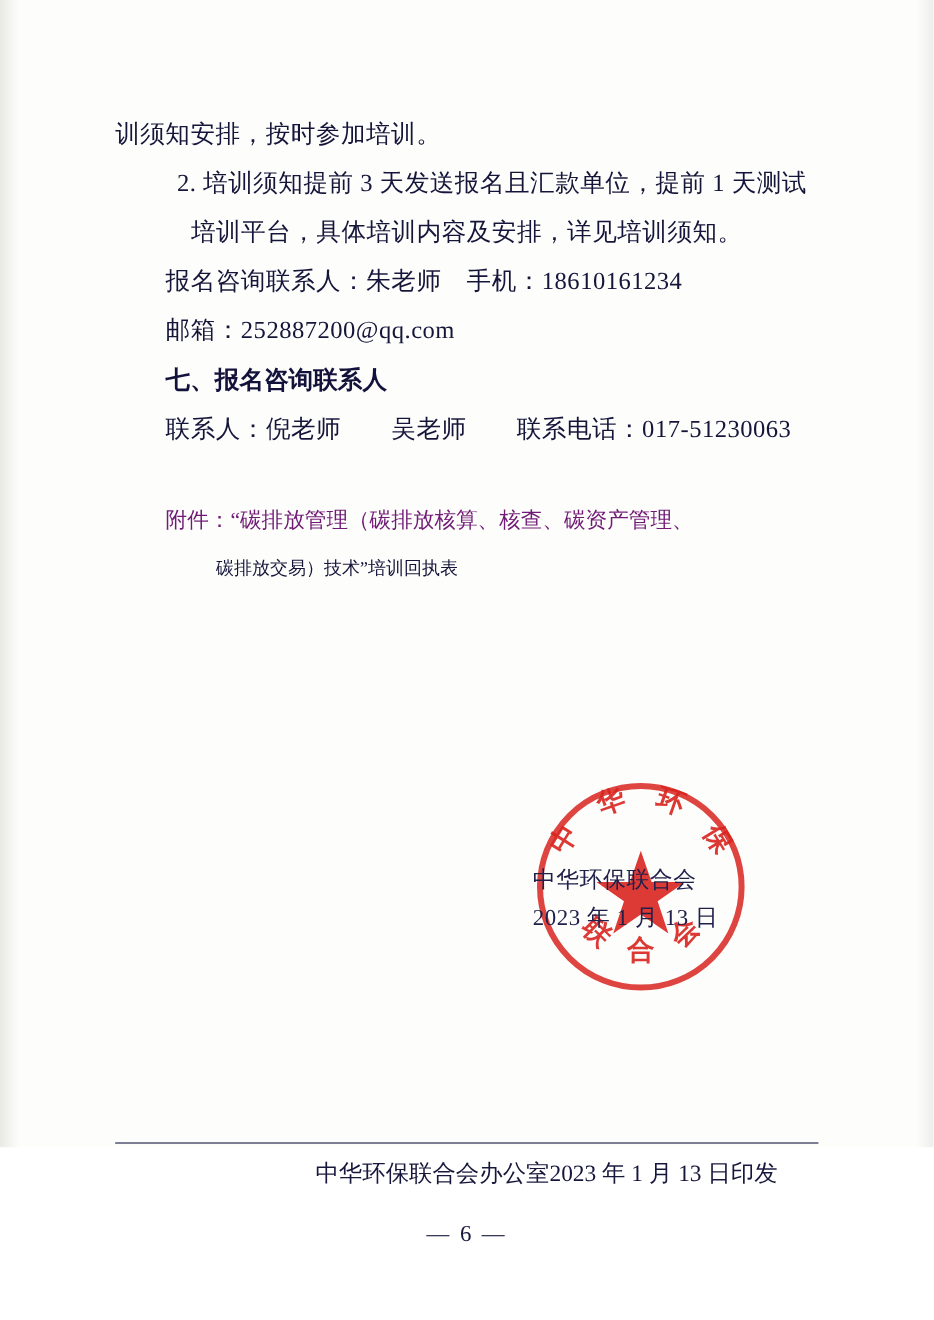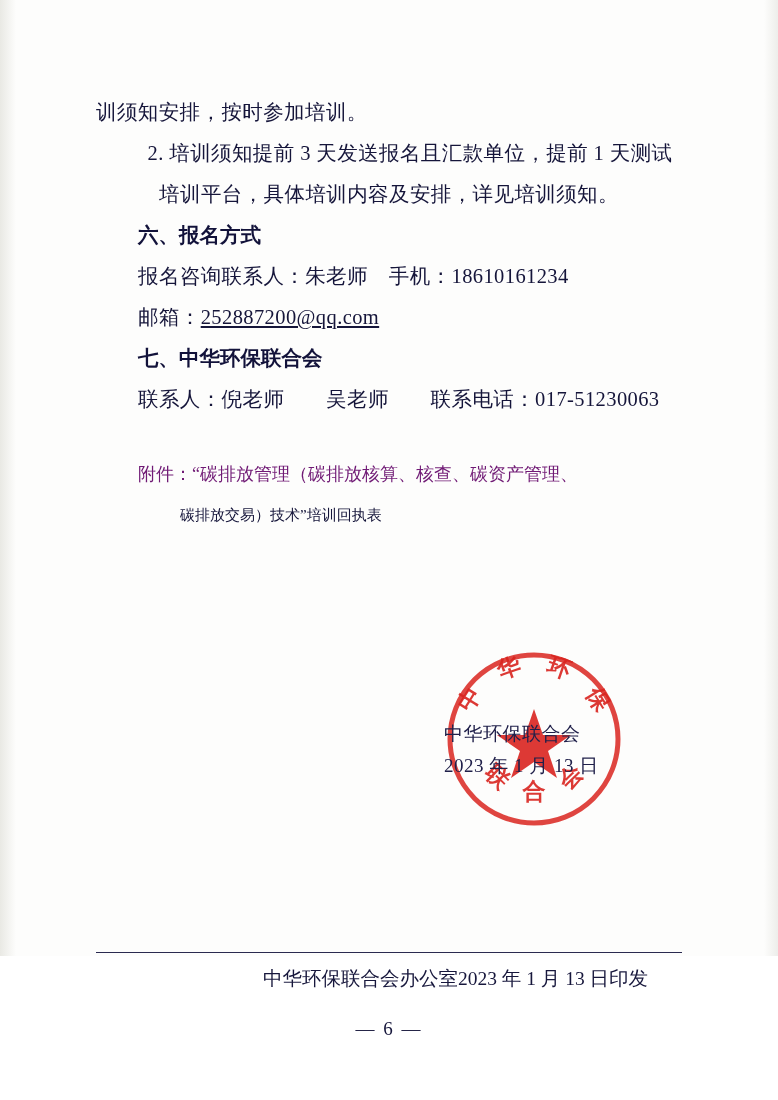--- a/index.html
+++ b/index.html
@@ -64,21 +64,20 @@
     margin: 0;
     color: #12123a;
   }
   .sub {
     text-indent: 42px;
   }
   .email-line {
     text-indent: 42px;
   }
   .email {
-    text-decoration: underline;
     text-underline-offset: 2px;
   }
   .gap-md { height: 34px; }
   .attach {
     font-size: 18px;
     line-height: 41px;
     text-indent: 42px;
     margin: 0;
     color: #701a75;
   }
@@ -149,27 +148,26 @@
 <body>
 
 <div class="page">
 
   <div class="content">
 
     <p class="para">训须知安排，按时参加培训。</p>
 
     <p class="para indent">2. 培训须知提前 3 天发送报名且汇款单位，提前 1 天测试培训平台，具体培训内容及安排，详见培训须知。</p>
 
-    <p class="heading">六、报名方式</p>
 
     <p class="para sub">报名咨询联系人：朱老师　手机：18610161234</p>
 
     <p class="para email-line"><span>邮箱：</span><span class="email">252887200@qq.com</span></p>
 
-    <p class="heading">七、中华环保联合会</p>
+    <p class="heading">七、报名咨询联系人</p>
 
     <p class="para sub">联系人：倪老师　　吴老师　　联系电话：017-51230063</p>
 
     <div class="gap-md"></div>
 
     <p class="attach">附件：“碳排放管理（碳排放核算、核查、碳资产管理、</p>
     <p class="attach-2">碳排放交易）技术”培训回执表</p>
 
   </div>
 

